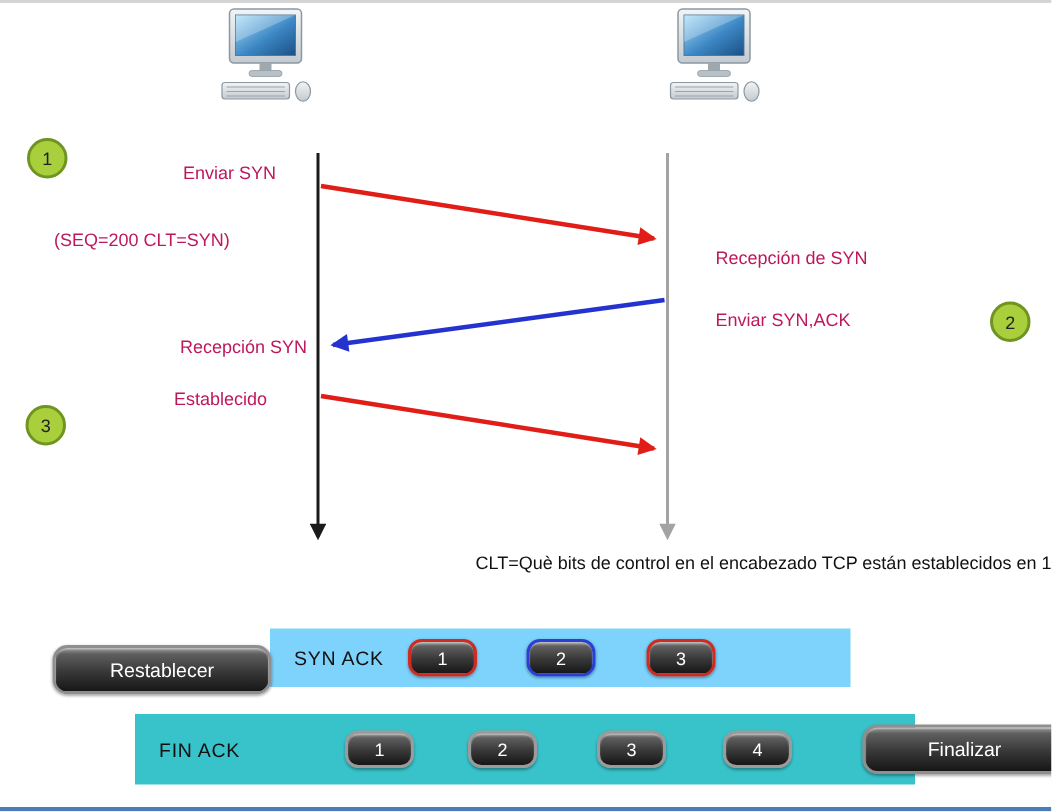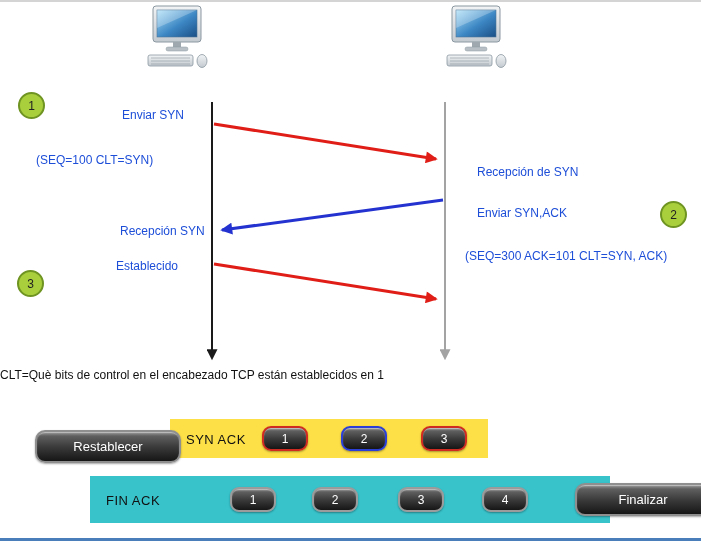--- a/index.html
+++ b/index.html
@@ -3,30 +3,30 @@
 <meta charset="utf-8">
 <style>
   *{box-sizing:border-box;margin:0;padding:0}
   body{margin:0;background:#ffffff}
   .stage{
     position:relative;width:701px;height:541px;background:#fff;
     font-family:"Liberation Sans","DejaVu Sans",sans-serif;
     border-top:2px solid #d4d4d4;overflow:hidden;
   }
   .diagram{position:absolute;left:0;top:0}
-  .lbl{position:absolute;font-size:12px;color:#1d4ed8;white-space:nowrap;line-height:1.2}
-  .caption{position:absolute;left:0;top:366px;width:100%;text-align:left;font-size:12px;color:#111}
+  .lbl{position:absolute;font-size:12px;color:#be185d;white-space:nowrap;line-height:1.2}
+  .caption{position:absolute;left:0;top:366px;width:100%;text-align:right;font-size:12px;color:#111}
   .step{
     position:absolute;width:27px;height:27px;border-radius:50%;
     background:#a9cf3c;border:2px solid #6f9422;
     display:flex;align-items:center;justify-content:center;
     font-size:12px;color:#222;
   }
   .bar{position:absolute}
-  .bar-green{left:170px;top:417px;width:318px;height:39px;background:#fde047}
+  .bar-green{left:180px;top:417px;width:387px;height:39px;background:#7dd3fc}
   .bar-cyan{left:90px;top:474px;width:520px;height:47px;background:#38c3cb}
   .bar-label{
     position:absolute;left:16px;top:50%;transform:translateY(-50%);
     font-size:13px;color:#111;letter-spacing:0.5px;
   }
   .dbtn{
     position:absolute;display:flex;align-items:center;justify-content:center;
     color:#fff;font-family:inherit;cursor:pointer;
     background:linear-gradient(180deg,#9c9c9c 0%,#5f5f5f 14%,#3a3a3a 52%,#161616 100%);
     border:2px solid #9b9b9b;border-radius:9px;
@@ -107,27 +107,26 @@
     <line x1="214" y1="122" x2="436" y2="157" stroke="#e01e17" stroke-width="3" marker-end="url(#mkRed)"></line>
     <line x1="443" y1="198" x2="222" y2="228" stroke="#2433cf" stroke-width="3" marker-end="url(#mkBlue)"></line>
     <line x1="214" y1="262" x2="436" y2="297" stroke="#e01e17" stroke-width="3" marker-end="url(#mkRed)"></line>
   </svg>
 
   <div class="step" style="left:18px;top:90px">1</div>
   <div class="step" style="left:660px;top:199px">2</div>
   <div class="step" style="left:17px;top:268px">3</div>
 
   <div class="lbl" style="left:122px;top:106px">Enviar SYN</div>
-  <div class="lbl" style="left:36px;top:151px">(SEQ=100 CLT=SYN)</div>
+  <div class="lbl" style="left:36px;top:151px">(SEQ=200 CLT=SYN)</div>
   <div class="lbl" style="left:120px;top:222px">Recepción SYN</div>
   <div class="lbl" style="left:116px;top:257px">Establecido</div>
 
   <div class="lbl" style="left:477px;top:163px">Recepción de SYN</div>
   <div class="lbl" style="left:477px;top:204px">Enviar SYN,ACK</div>
-  <div class="lbl" style="left:465px;top:247px">(SEQ=300 ACK=101 CLT=SYN, ACK)</div>
 
   <div class="caption">CLT=Què bits de control en el encabezado TCP están establecidos en 1</div>
 
   <div class="bar bar-green">
     <span class="bar-label">SYN ACK</span>
     <button class="dbtn num ring-red" style="left:92px">1</button>
     <button class="dbtn num ring-blue" style="left:171px">2</button>
     <button class="dbtn num ring-red" style="left:251px">3</button>
   </div>
 

